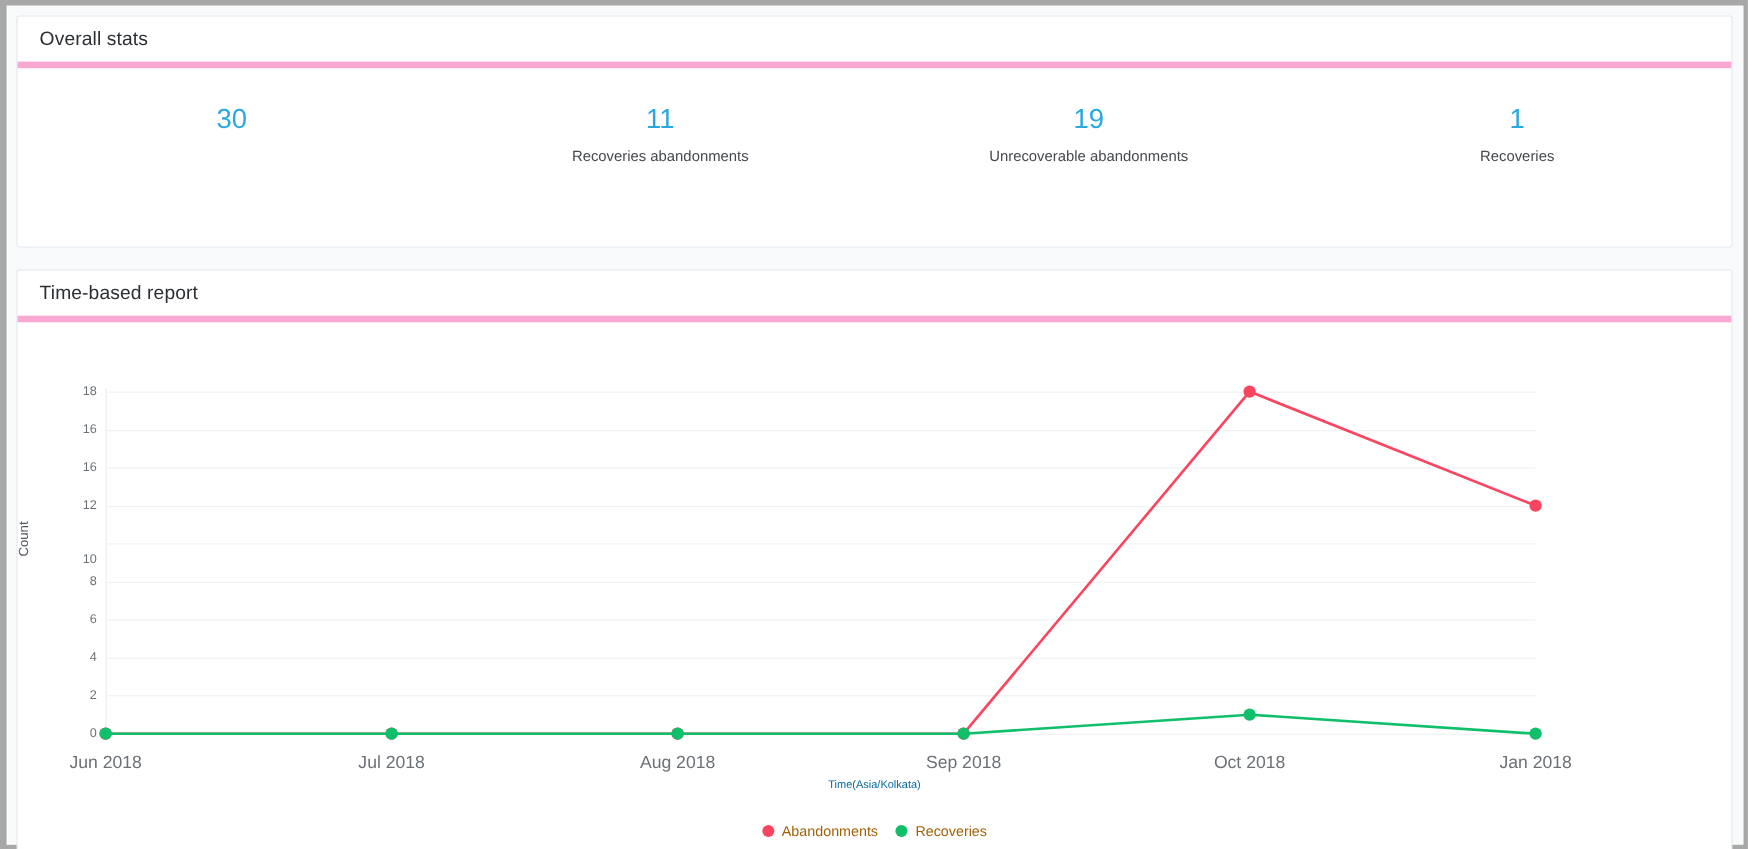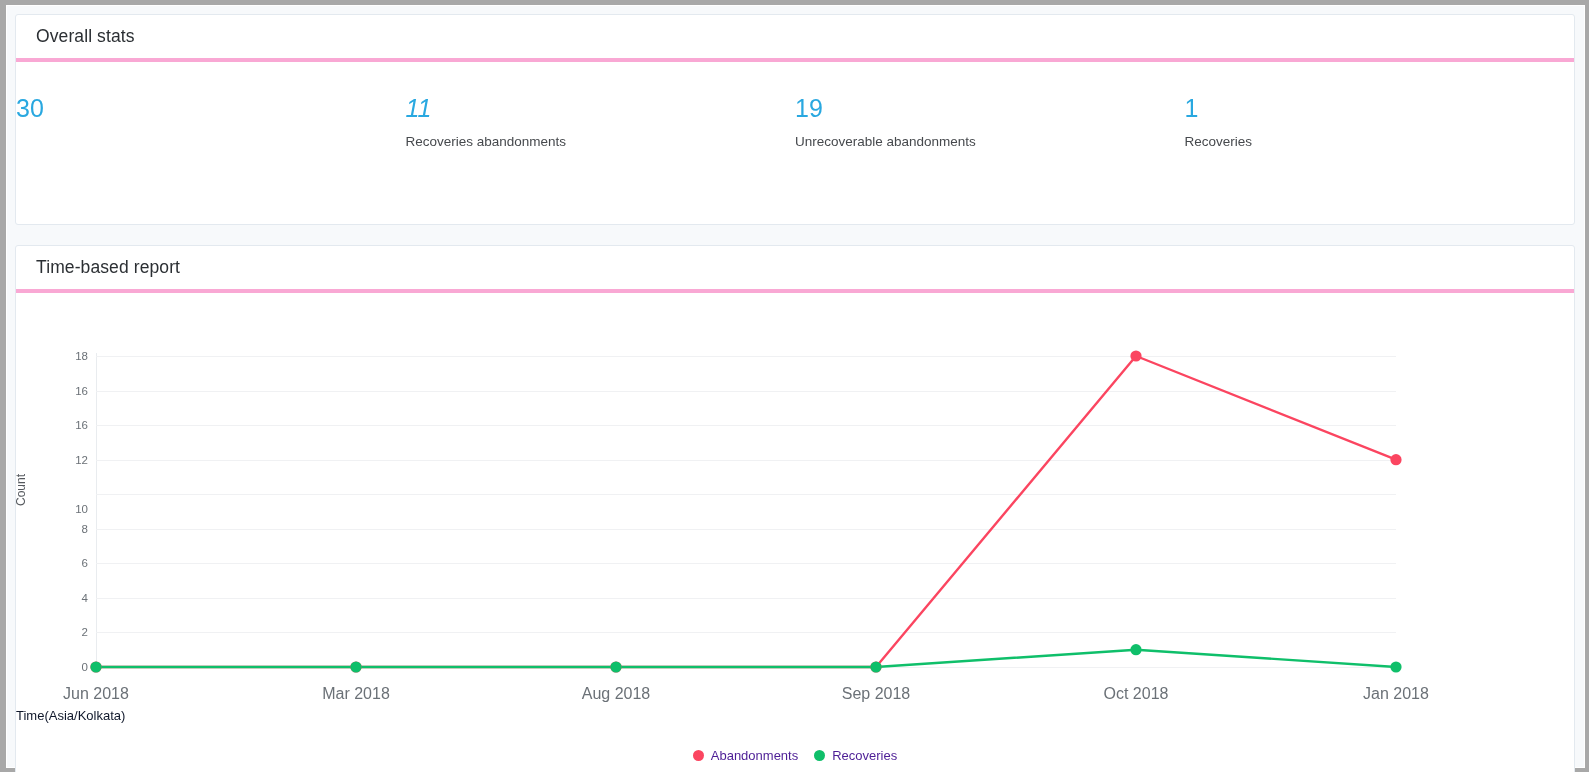--- a/index.html
+++ b/index.html
@@ -20,37 +20,38 @@
   }
   .card {
     background:#ffffff;
     border:1px solid #e3e9ef;
     border-radius:3px;
   }
   .card-head {
     height:47px;
     display:flex; align-items:center;
     padding-left:20px;
-    border-bottom:4px solid #f9a8d4;
+    border-bottom:6px solid #f9a8d4;
   }
   .card-title {
     font-size:17.5px;
     color:#2b2f33;
     font-weight:400;
     letter-spacing:.1px;
   }
 
   
   #stats-card { height:211px; }
   .stats-row {
     display:flex;
     padding-top:31px;
   }
   .stat {
     flex:1 1 0;
+    text-align:center;
   }
   .stat-value {
     font-size:25px;
     line-height:30px;
     color:#29a8e0;
     font-weight:400;
   }
   .stat-label {
     margin-top:11px;
     font-size:13.5px;
@@ -96,52 +97,53 @@
     position:absolute;
     top:392px;
     font-size:16px;
     color:#6b7177;
     transform:translateX(-50%);
     white-space:nowrap;
   }
   .xlabel {
     position:absolute;
     top:415px; left:0; width:100%;
-    font-size:13px;
-    color:#0f172a;
+    text-align:center;
+    font-size:10px;
+    color:#0369a1;
   }
   .legend {
     position:absolute;
     top:455px; left:0; width:100%;
     display:flex; justify-content:center; align-items:center;
     gap:16px;
   }
   .legend-item { display:flex; align-items:center; gap:7px; }
   .legend-dot {
     width:11px; height:11px; border-radius:50%;
   }
-  .legend-text { font-size:13px; color:#4c1d95; }
+  .legend-text { font-size:13px; color:#a16207; }
 
   svg.lines { position:absolute; left:0; top:0; overflow:visible; }
 </style>
 </head>
 <body>
 
 <div id="frame">
 
   <section class="card" id="stats-card">
     <div class="card-head">
       <span class="card-title">Overall stats</span>
     </div>
     <div class="stats-row" id="stats-row">
         <div class="stat">
           <div class="stat-value" style="color: rgb(41, 168, 224);">30</div>
         </div>
         <div class="stat">
-          <div class="stat-value" style="color: rgb(41, 168, 224); font-style: italic;">11</div>
+          <div class="stat-value" style="color: rgb(41, 168, 224);">11</div>
           <div class="stat-label">Recoveries abandonments</div>
         </div>
         <div class="stat">
           <div class="stat-value" style="color: rgb(41, 168, 224);">19</div>
           <div class="stat-label">Unrecoverable abandonments</div>
         </div>
         <div class="stat">
           <div class="stat-value" style="color: rgb(41, 168, 224);">1</div>
           <div class="stat-label">Recoveries</div>
         </div>
@@ -174,21 +176,21 @@
           <div class="ytick" style="top: 270.333px; left: 32px; right: auto; width: 40px;">6</div>
           <div class="ytick" style="top: 235.778px; left: 32px; right: auto; width: 40px;">8</div>
           <div class="ytick" style="top: 216px; left: 32px; right: auto; width: 40px;">10</div>
           <div class="ytick" style="top: 166.667px; left: 32px; right: auto; width: 40px;">12</div>
           <div class="ytick" style="top: 132.111px; left: 32px; right: auto; width: 40px;">16</div>
           <div class="ytick" style="top: 97.5556px; left: 32px; right: auto; width: 40px;">16</div>
           <div class="ytick" style="top: 63px; left: 32px; right: auto; width: 40px;">18</div>
         </div>
       <div id="xtick-layer">
           <div class="xtick" style="left: 80px;">Jun 2018</div>
-          <div class="xtick" style="left: 340px;">Mar 2018</div>
+          <div class="xtick" style="left: 340px;">Jul 2018</div>
           <div class="xtick" style="left: 600px;">Aug 2018</div>
           <div class="xtick" style="left: 860px;">Sep 2018</div>
           <div class="xtick" style="left: 1120px;">Oct 2018</div>
           <div class="xtick" style="left: 1380px;">Jan 2018</div>
         </div>
       <svg class="lines" id="svg-lines" width="1589" height="432">
           <polyline points="80,374 340,374 600,374 860,374 1120,63 1380,166.66666666666669" fill="none" stroke="#fb4560" stroke-width="2.4" stroke-linejoin="round" stroke-linecap="round"></polyline>
           <polyline points="80,374 340,374 600,374 860,374 1120,356.72222222222223 1380,374" fill="none" stroke="#0fbf6a" stroke-width="2.4" stroke-linejoin="round" stroke-linecap="round"></polyline>
           <circle cx="80" cy="374" r="5.6" fill="#fb4560"></circle>
           <circle cx="340" cy="374" r="5.6" fill="#fb4560"></circle>

